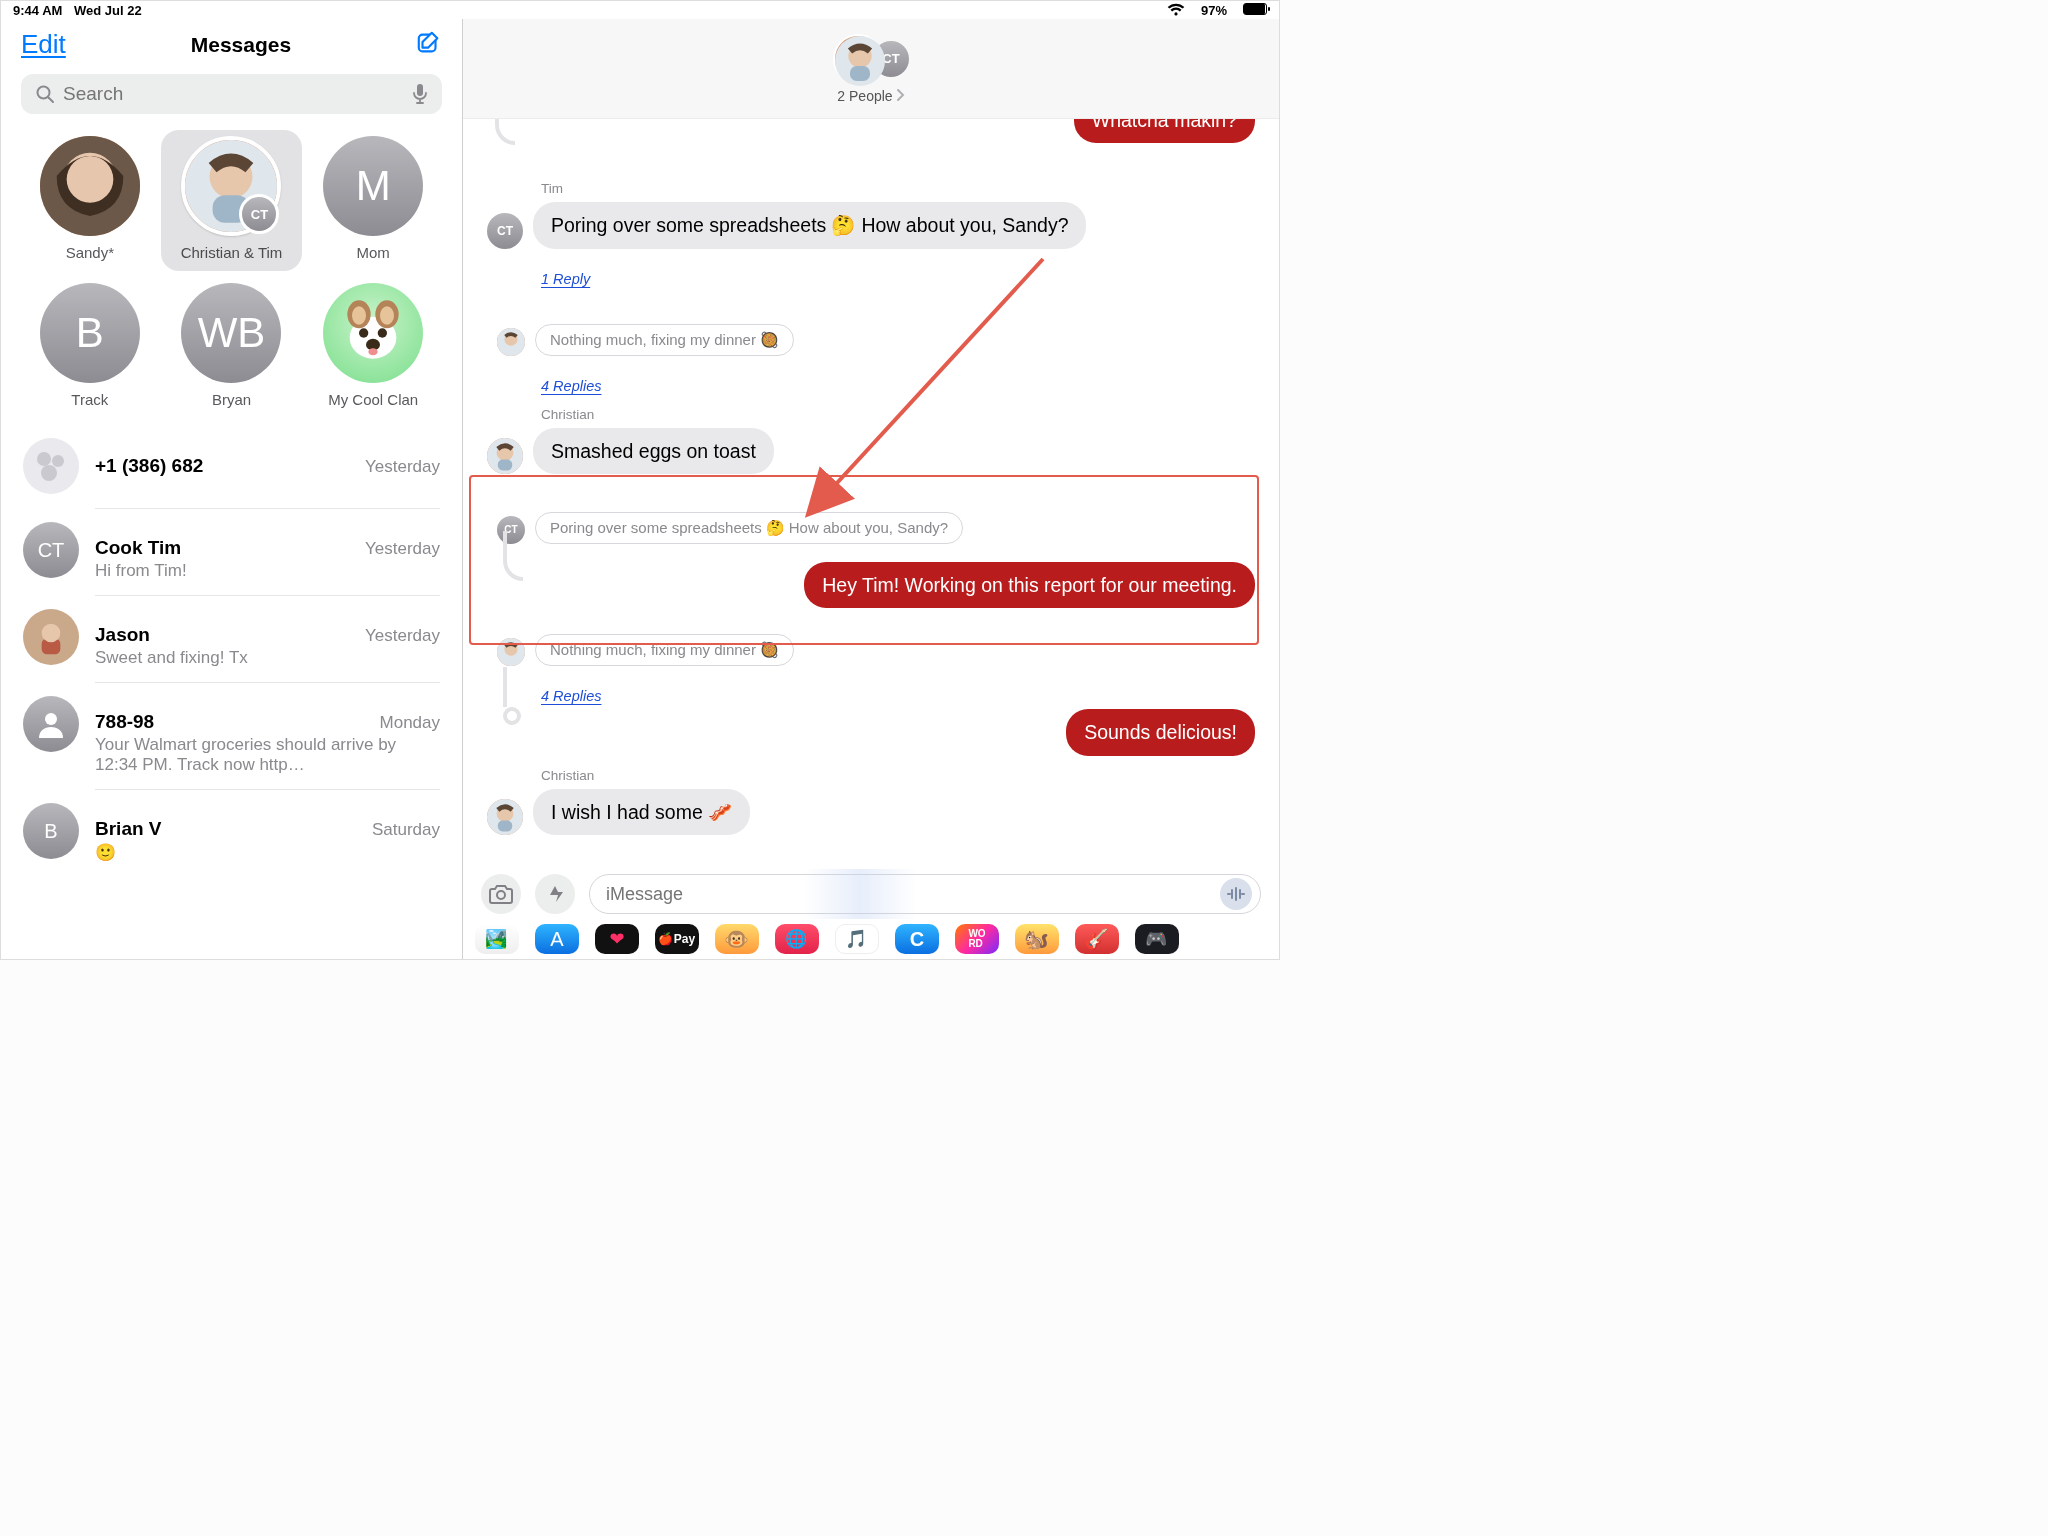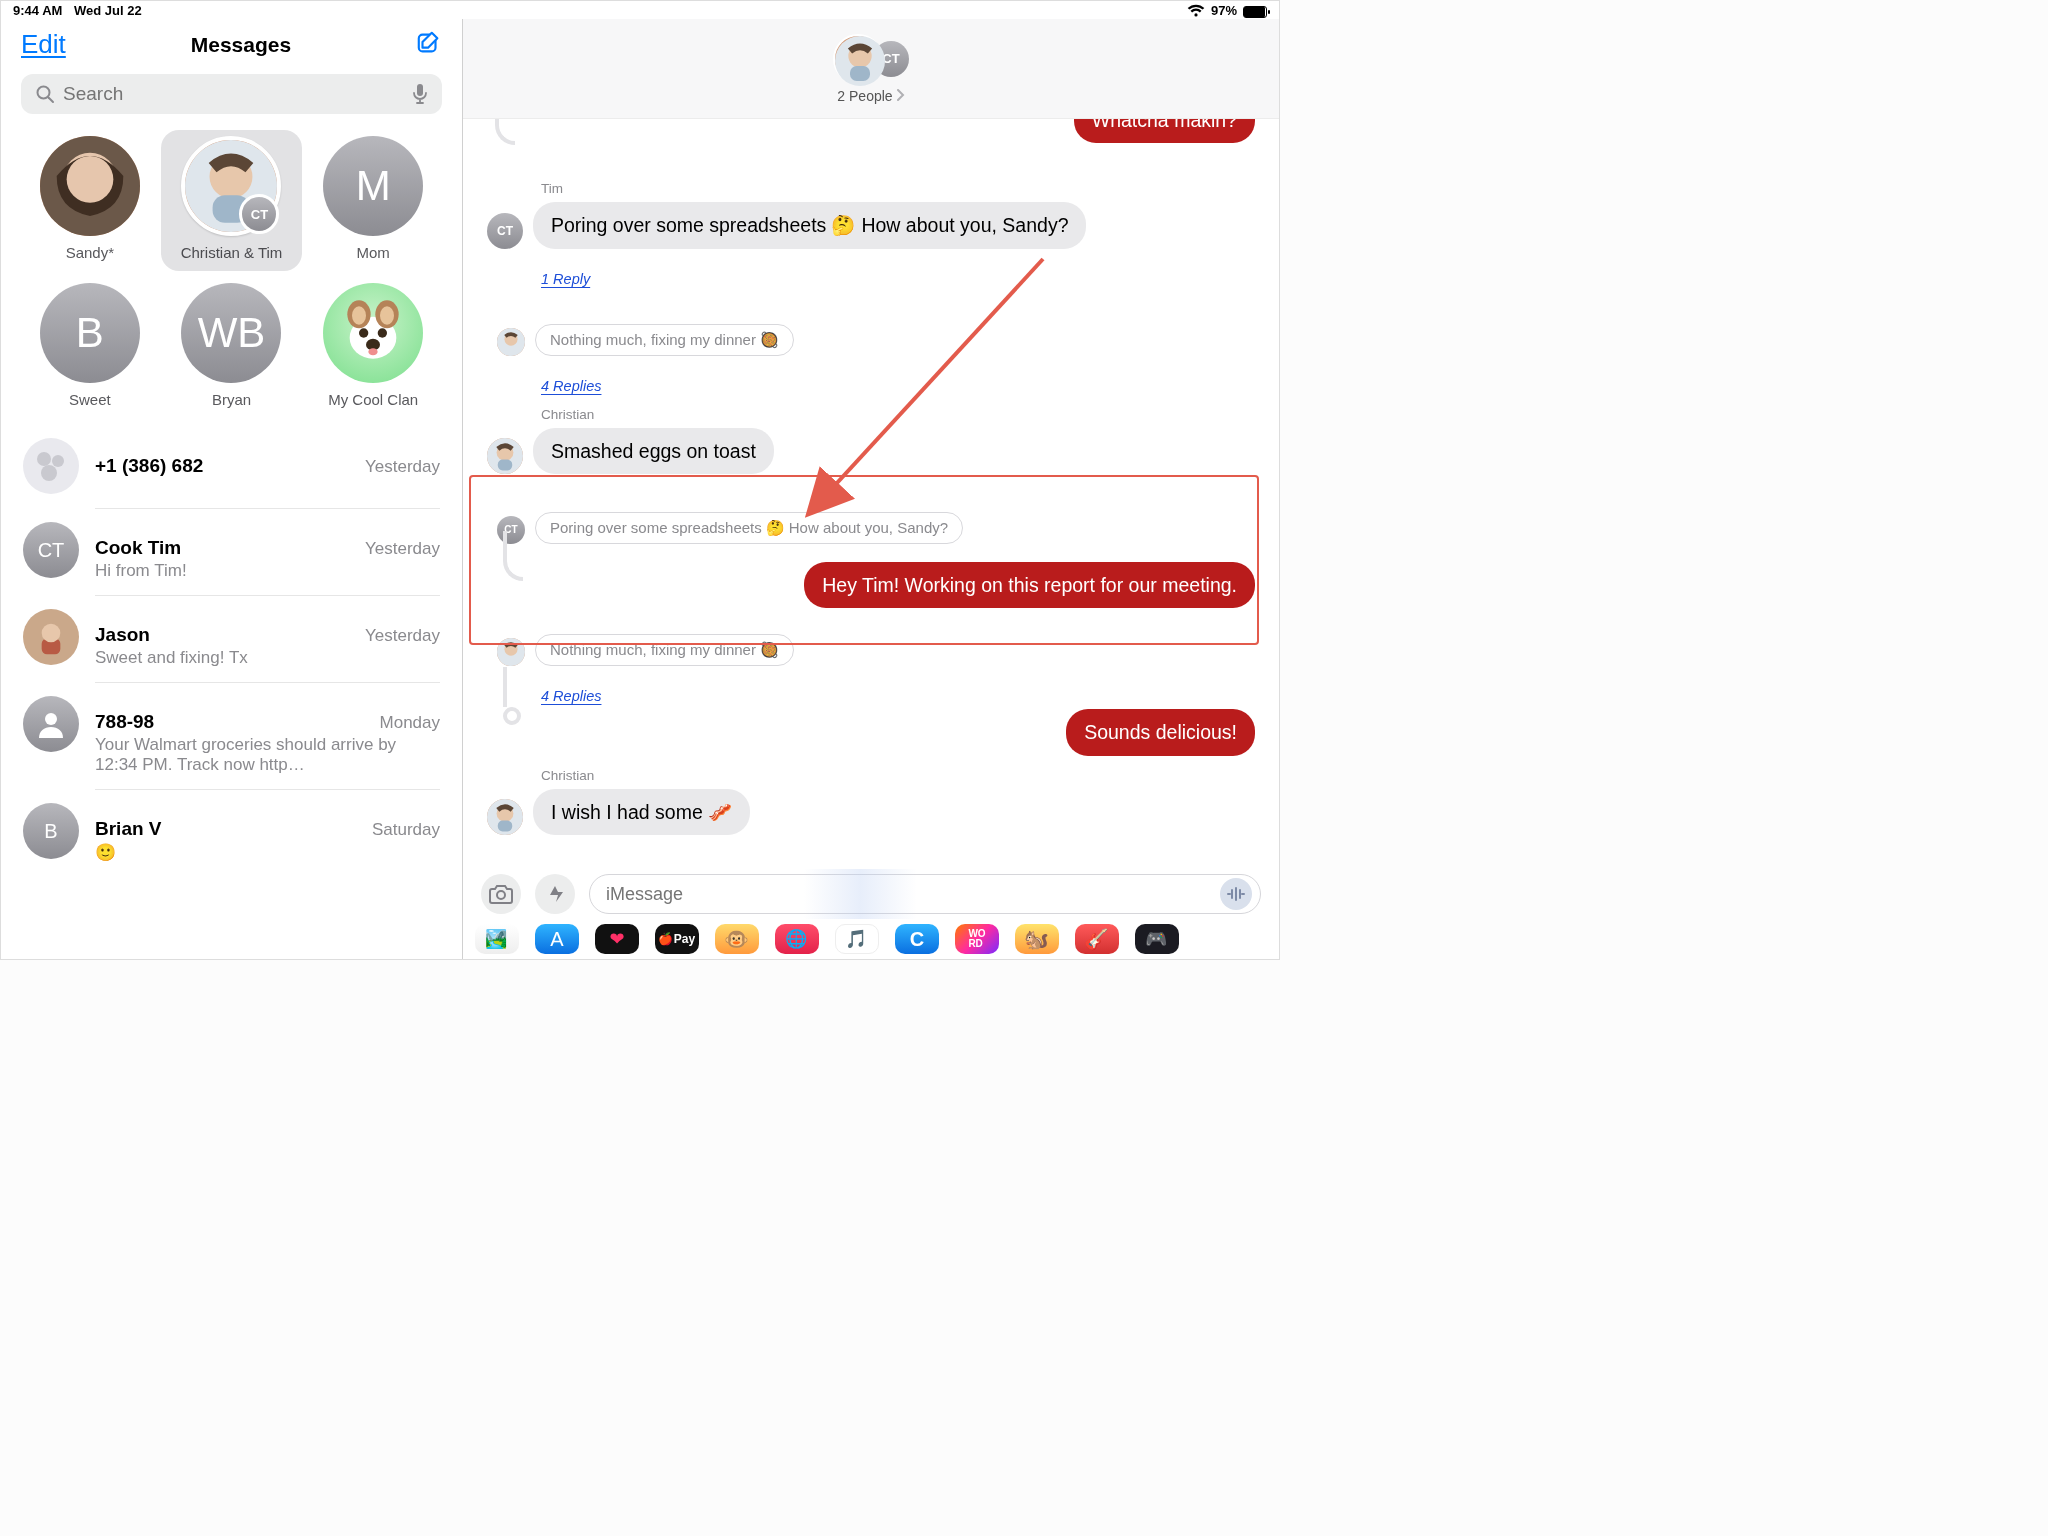--- a/index.html
+++ b/index.html
@@ -2,21 +2,21 @@
 <html><head>
 <meta charset="utf-8">
 <style>
   * { margin:0; padding:0; box-sizing:border-box; font-family:-apple-system, "SF Pro Text","Helvetica Neue",Arial,sans-serif; -webkit-font-smoothing:antialiased; }
   html,body { width:1280px; height:960px; background:#fcfcfc; overflow:hidden; }
   .app { width:1280px; height:960px; position:relative; border:1px solid #ddd; background:#fff; }
 
   
   .status { position:absolute; top:0; left:0; right:0; height:18px; display:flex; justify-content:space-between; align-items:center; padding:0 12px; font-size:13px; font-weight:600; color:#000; }
   .status .left span { margin-right:8px; }
-  .status .right { display:flex; align-items:flex-end; gap:6px; }
+  .status .right { display:flex; align-items:flex-start; gap:16px; }
   .battery { display:inline-block; width:24px; height:12px; border:1.5px solid #000; border-radius:3px; position:relative; }
   .battery::after { content:""; position:absolute; right:-4px; top:3px; width:2px; height:4px; background:#000; border-radius:1px; }
   .battery i { display:block; width:97%; height:100%; background:#000; border-radius:1px; }
   .wifi-icon { display:inline-flex; }
 
   
   .columns { position:absolute; top:18px; left:0; right:0; bottom:0; display:flex; }
   .sidebar { width:462px; border-right:1px solid #d0d0d0; display:flex; flex-direction:column; background:#fff; }
   .chat { flex:1; display:flex; flex-direction:column; background:#fff; position:relative; }
 
@@ -163,21 +163,21 @@
               </svg>
           </div>
           <span class="name">Christian &amp; Tim</span>
         </div>
         <div class="pin">
           <div class="av">M</div>
           <span class="name">Mom</span>
         </div>
         <div class="pin">
           <div class="av">B</div>
-          <span class="name">Sweet</span>
+          <span class="name">Track</span>
         </div>
         <div class="pin">
           <div class="av">WB</div>
           <span class="name">Bryan</span>
         </div>
         <div class="pin">
           <div class="av green">
             <svg viewBox="0 0 60 60" width="70" height="70">
                 <ellipse cx="30" cy="34" rx="20" ry="18" fill="#fff"></ellipse>
                 <ellipse cx="18" cy="14" rx="10" ry="12" fill="#b58358"></ellipse>

